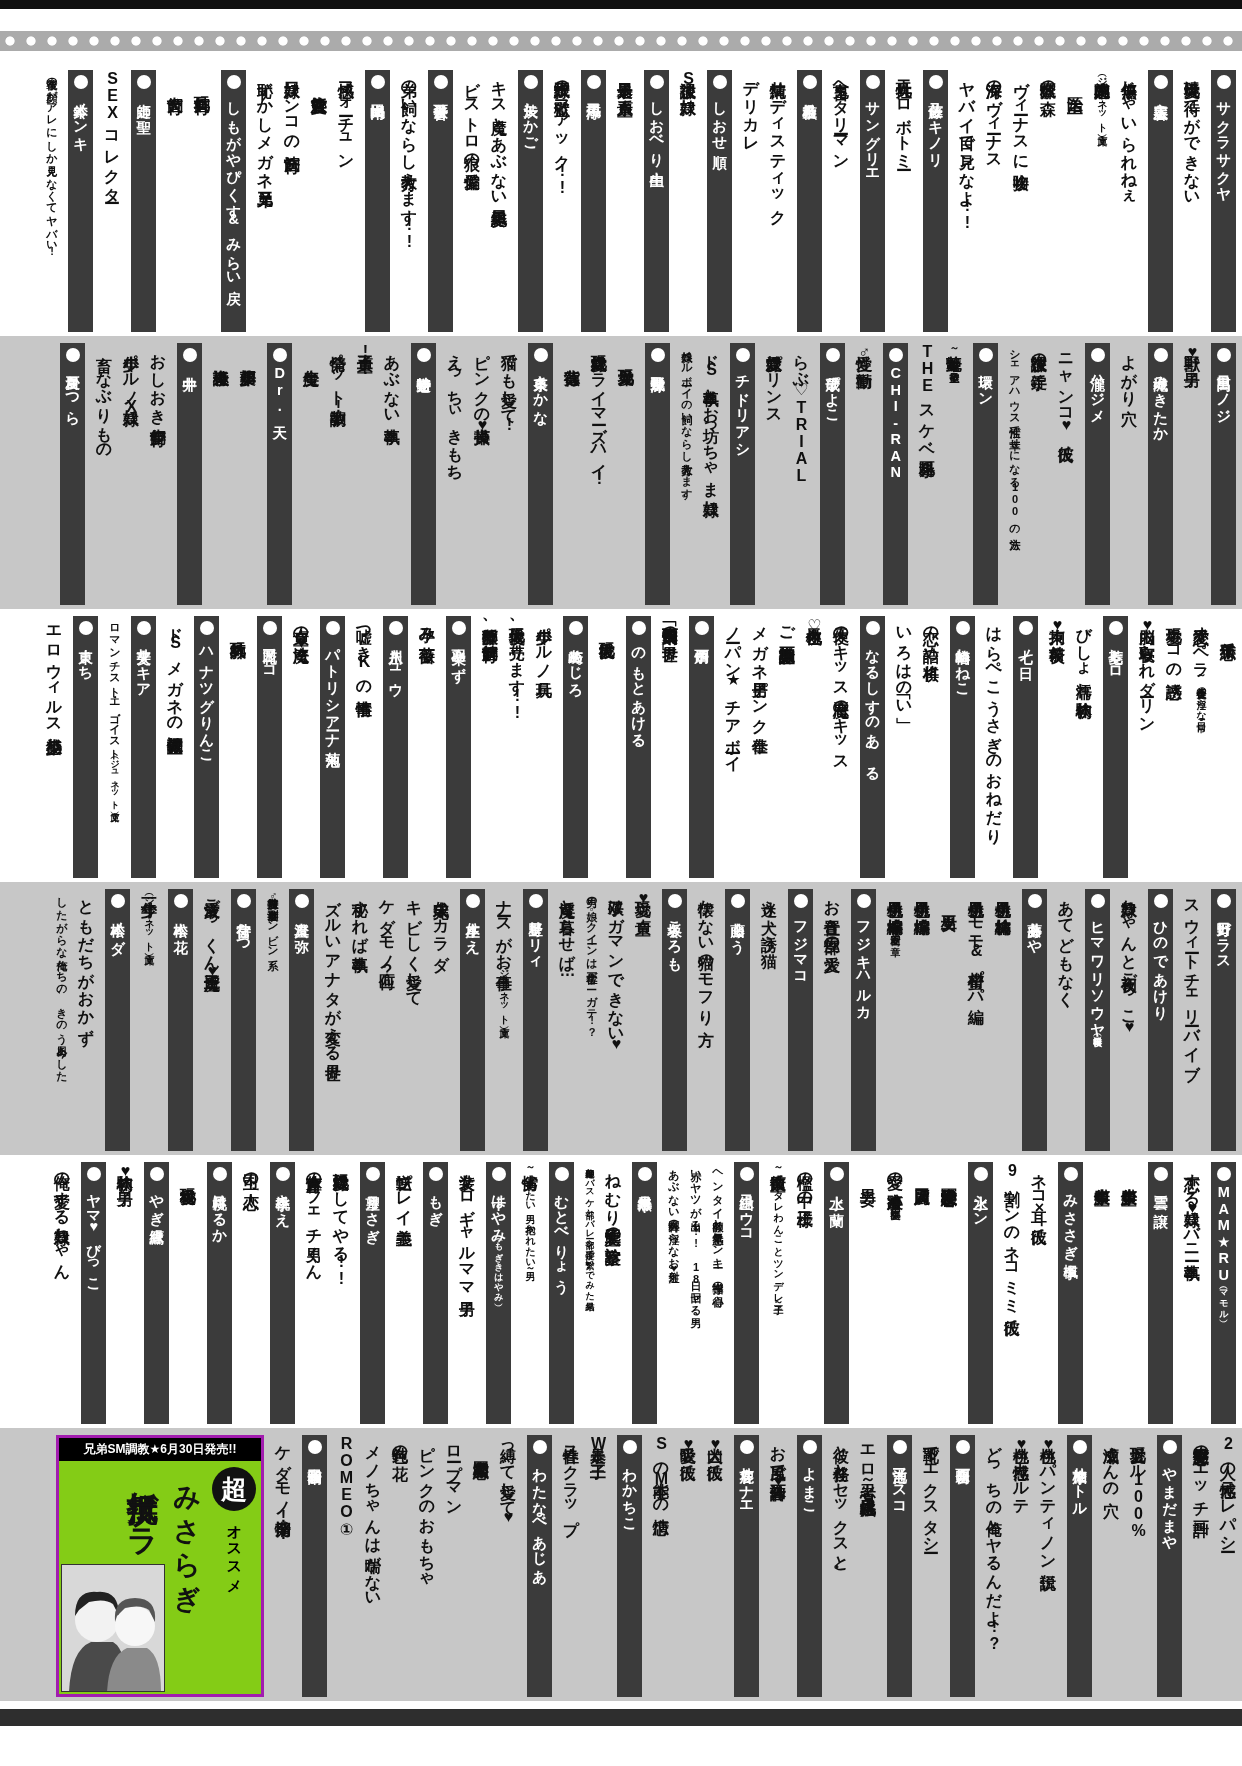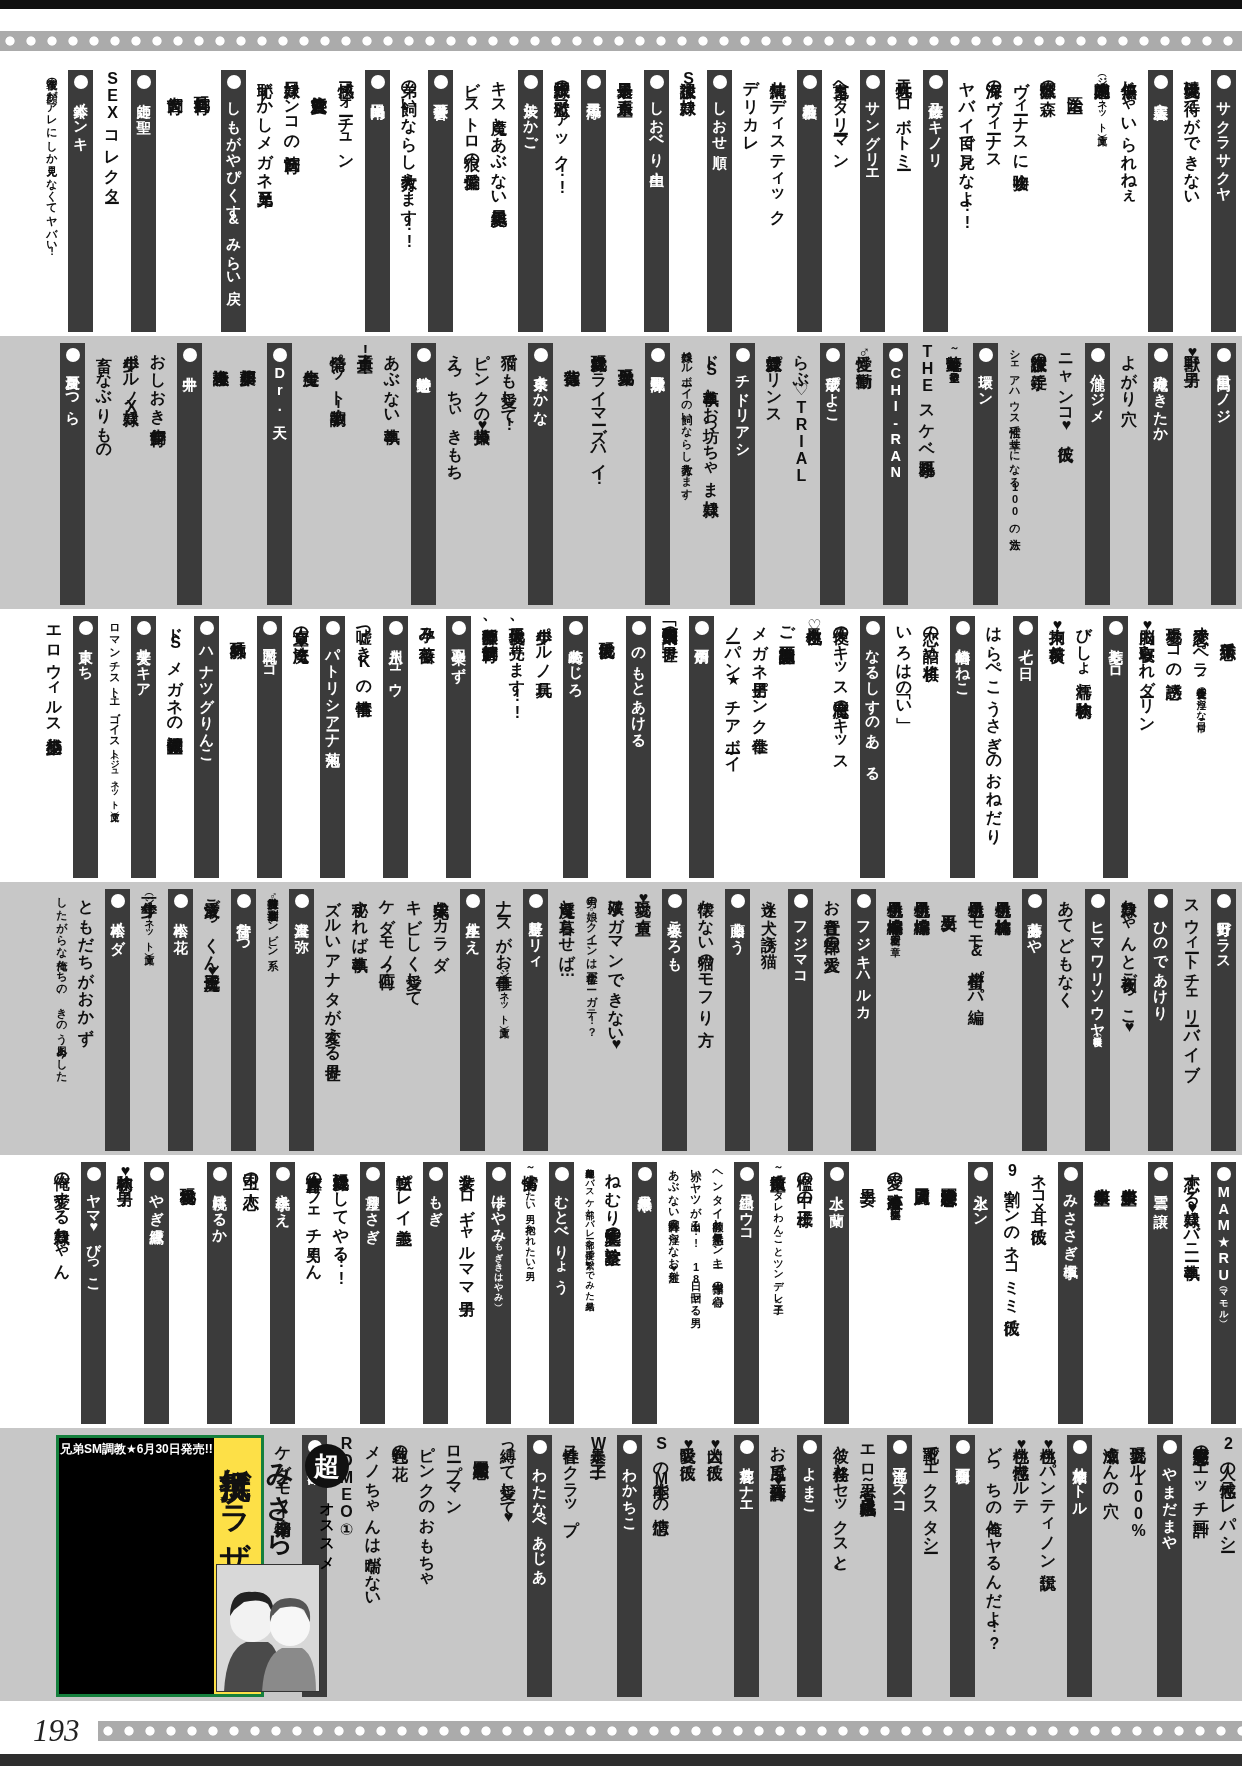--- a/index.html
+++ b/index.html
@@ -22,22 +22,22 @@
   .vtxt{writing-mode:vertical-rl;text-orientation:upright;line-height:1;}
   .author .vtxt{font-size:14.5px;font-weight:bold;letter-spacing:0.5px;}
   .author .sub{font-size:9px;letter-spacing:0;}
   .title{color:#101010;}
   .title .vtxt{font-size:16px;font-weight:bold;letter-spacing:0;}
   .title.sm .vtxt{font-size:11px;}
   .title.xs .vtxt{font-size:9px;}
   .title .sub{font-size:10px;}
   .title.sm .sub,.title.xs .sub{font-size:9px;}
   
-  .ad{width:208px;height:100%;box-sizing:border-box;border:3px solid #15803d;background:#fde047;
-      flex:none;position:relative;display:flex;flex-direction:row;}
+  .ad{width:208px;height:100%;box-sizing:border-box;border:3px solid #a21caf;background:#84cc16;
+      flex:none;position:relative;display:flex;flex-direction:column;}
   .ad-banner{background:#000;color:#fff;font-weight:bold;font-size:12px;text-align:center;
              padding:3px 1px;letter-spacing:0;white-space:nowrap;}
   .ad-body{flex:1;display:flex;flex-direction:row-reverse;justify-content:flex-start;
            gap:6px;padding:6px 4px 0 0;position:relative;}
   .ad-badge{display:flex;flex-direction:column;align-items:center;width:46px;flex:none;}
   .ad-badge-circle{width:44px;height:44px;border-radius:50%;background:#111;color:#fff;
                    display:flex;align-items:center;justify-content:center;
                    font-size:26px;font-weight:900;}
   .ad-badge-label{writing-mode:vertical-rl;text-orientation:upright;font-size:15px;
                   font-weight:900;margin-top:4px;letter-spacing:1px;}
@@ -570,18 +570,14 @@
               <circle cx="74" cy="62" r="20" fill="#f7f7f7"></circle>
               <path d="M54 58 Q52 34 74 34 Q96 34 94 58 L88 46 Q80 40 64 44 L56 52 Z" fill="#555"></path>
               <rect x="0" y="0" width="104" height="128" fill="none" stroke="#333" stroke-width="2"></rect>
             </svg>
           </div>
         </div>
       </div>
     </div>
   </div>
 
-  <div class="footer">
-    <div class="pagenum">193</div>
-    <div class="dotstrip"></div>
-  </div>
   <div class="bottombar"></div>
 </div>
 
 </body></html>

